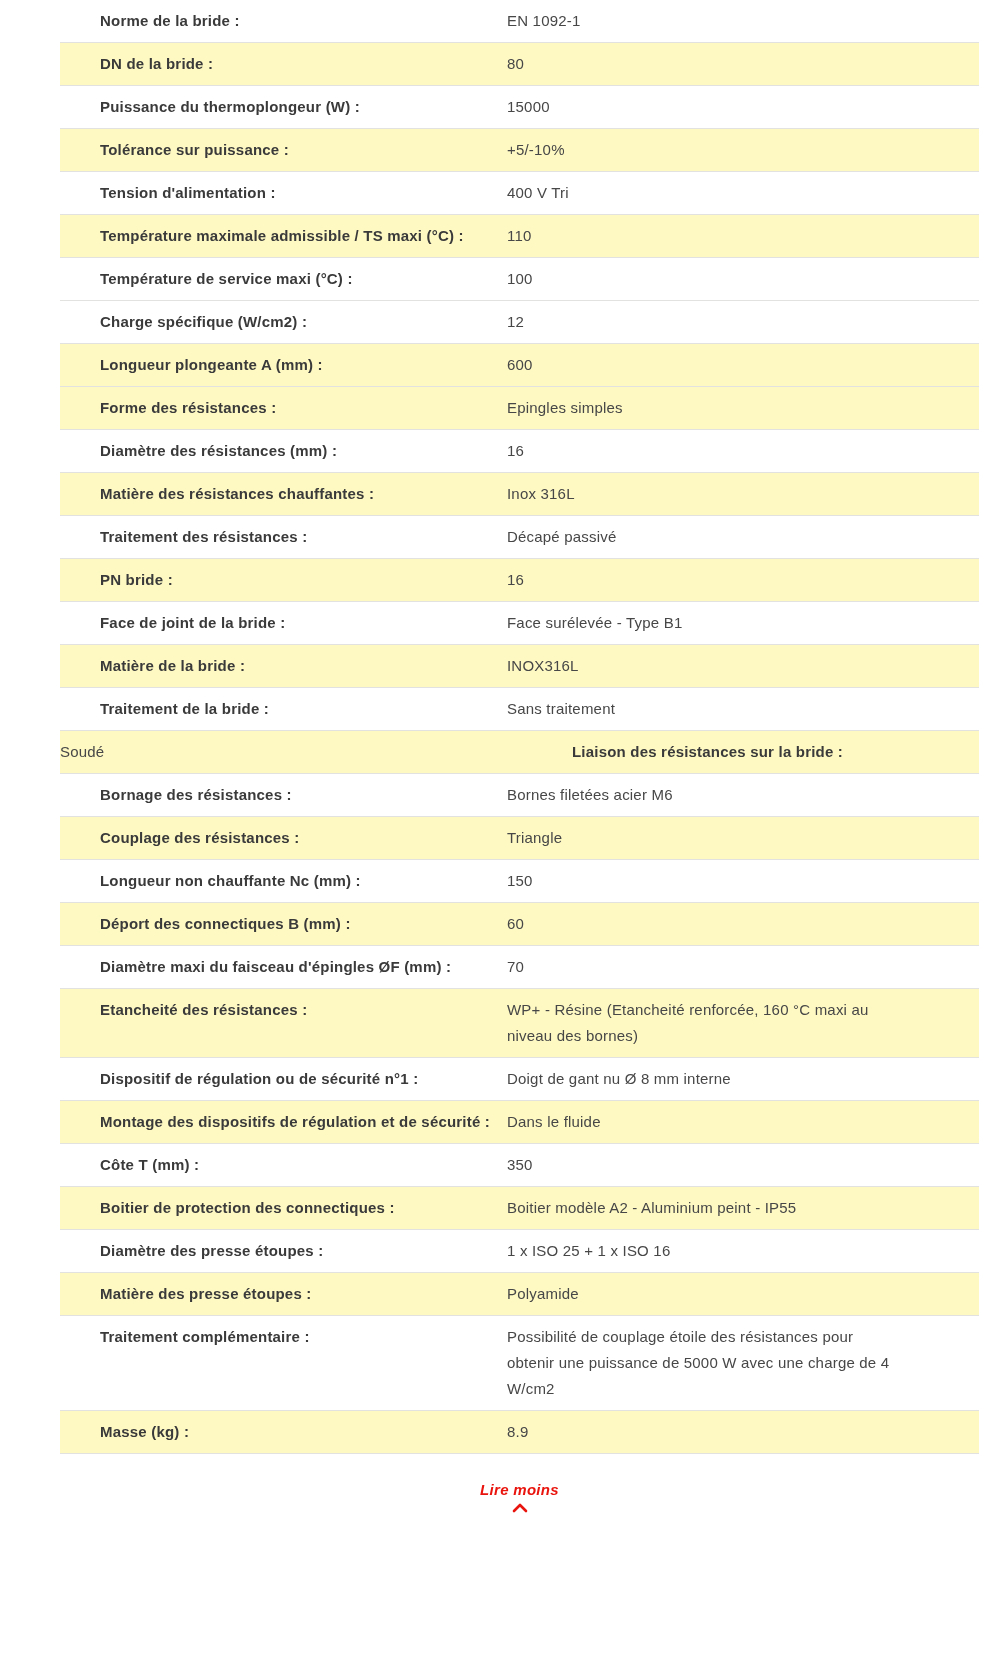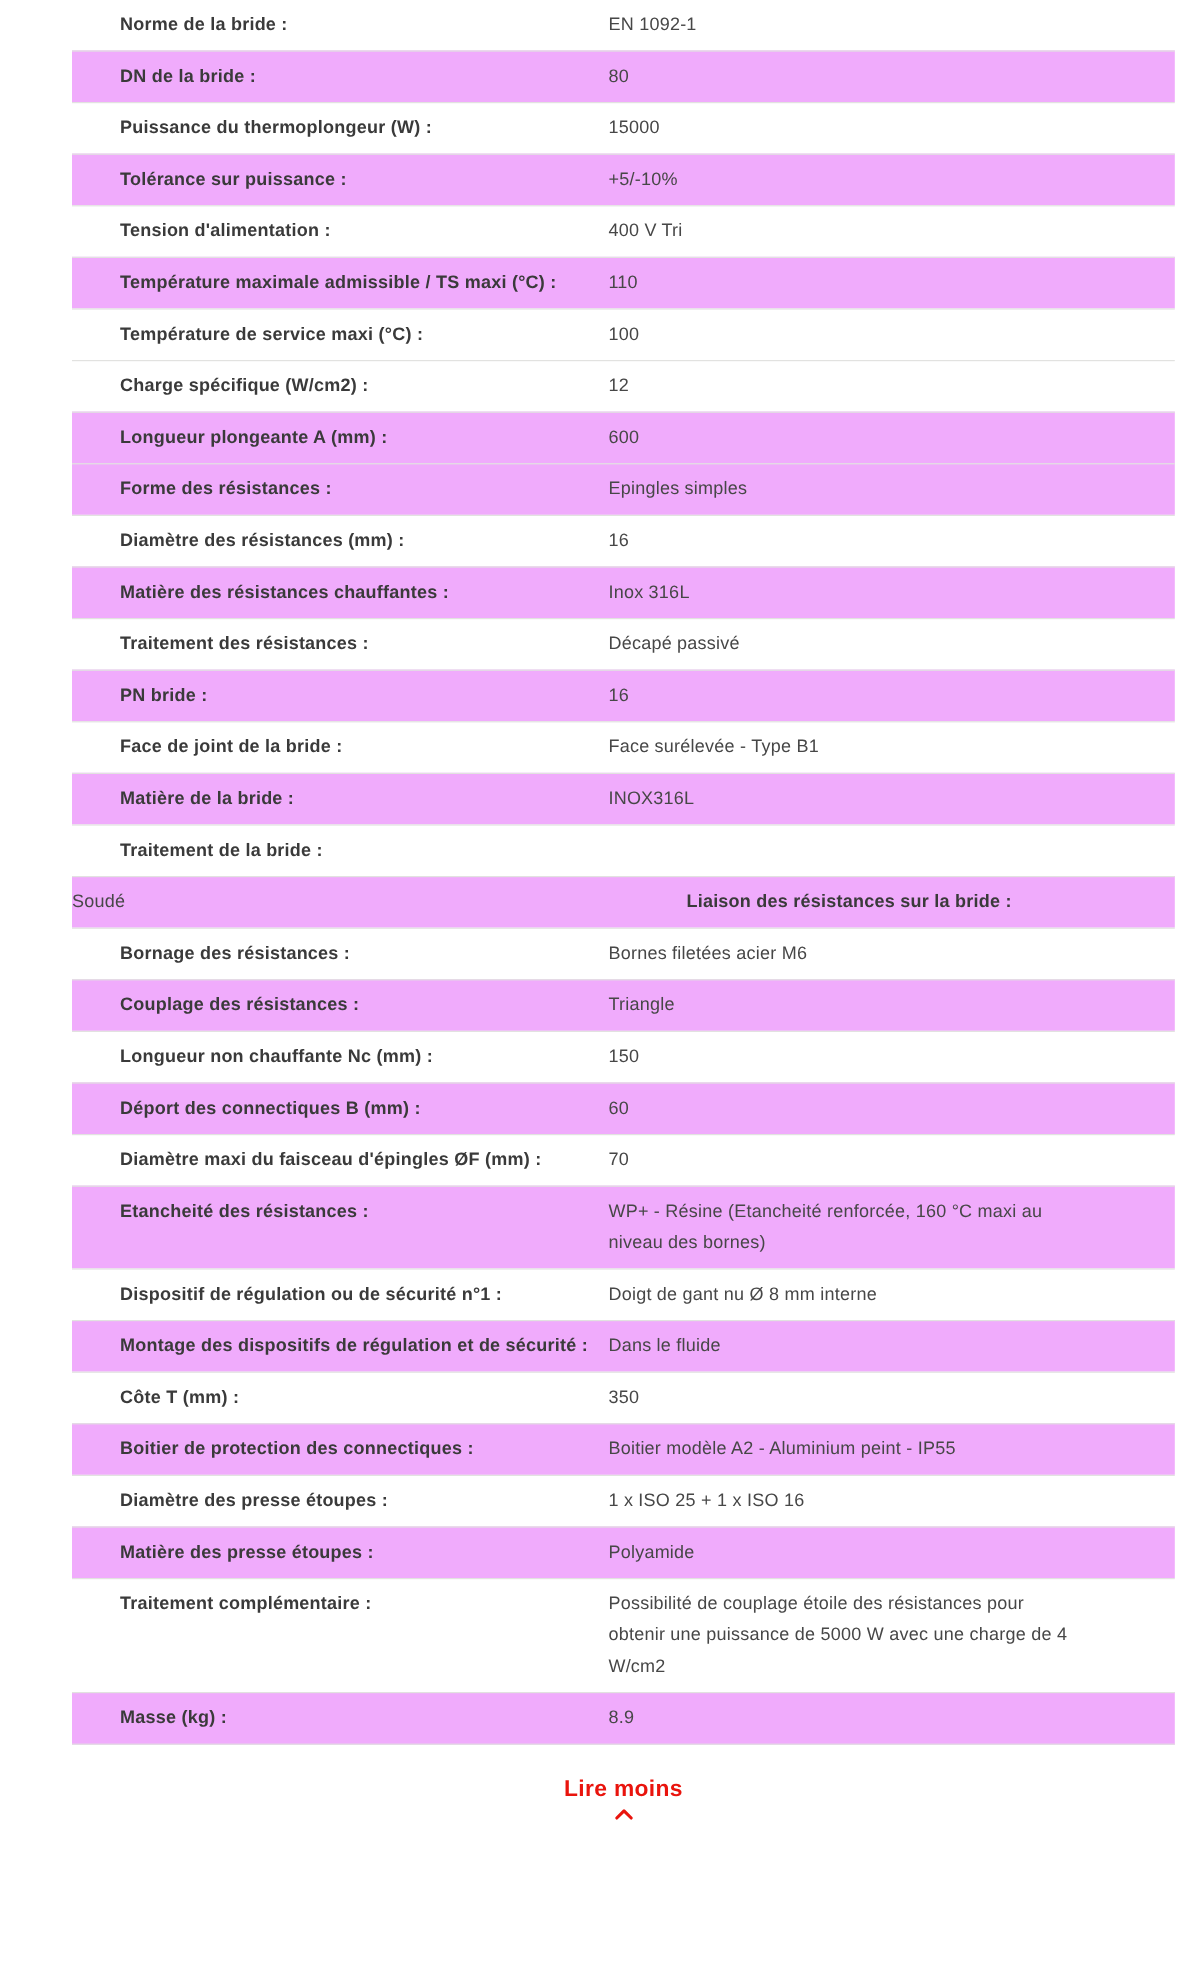--- a/index.html
+++ b/index.html
@@ -22,21 +22,21 @@
     margin-top: -1px;
   }
   .spec-row {
     display: flex;
     align-items: flex-start;
     border-top: 1px solid #e2e2e0;
     padding: 8px 0;
   }
   .spec-row:first-child { border-top: none; }
   .spec-row:last-child { border-bottom: 1px solid #e2e2e0; }
-  .spec-row.alt { background: #f0abfc; }
+  .spec-row.alt { background: #fef9c3; }
   .cell {
     font-size: 15px;
     line-height: 26px;
     letter-spacing: 0.2px;
   }
   .cell.label {
     flex: none;
     width: 447px;
     padding-left: 40px;
     font-weight: bold;
@@ -49,23 +49,24 @@
   }
   .read-toggle {
     width: 919px;
     margin-left: 28px;
     margin-top: 27px;
     text-align: center;
     cursor: pointer;
     user-select: none;
   }
   .read-toggle .toggle-label {
-    font-size: 19px;
+    font-size: 15px;
     font-weight: bold;
     letter-spacing: 0.3px;
+    font-style: italic;
   }
   .read-toggle svg {
     display: block;
     margin: 3px auto 0 auto;
   }
   .bottom-spacer { height: 40px; }
 </style>
 </head>
 <body>
 
@@ -131,20 +132,21 @@
       <div class="spec-row">
         <div class="cell label">Face de joint de la bride :</div>
         <div class="cell value">Face surélevée - Type B1</div>
       </div>
       <div class="spec-row alt">
         <div class="cell label">Matière de la bride :</div>
         <div class="cell value">INOX316L</div>
       </div>
       <div class="spec-row">
         <div class="cell label">Traitement de la bride :</div>
+        <div class="cell value">Sans traitement</div>
       </div>
       <div class="spec-row alt">
         <div class="cell value">Soudé</div>
         <div class="cell label">Liaison des résistances sur la bride :</div>
       </div>
       <div class="spec-row">
         <div class="cell label">Bornage des résistances :</div>
         <div class="cell value">Bornes filetées acier M6</div>
       </div>
       <div class="spec-row alt">

